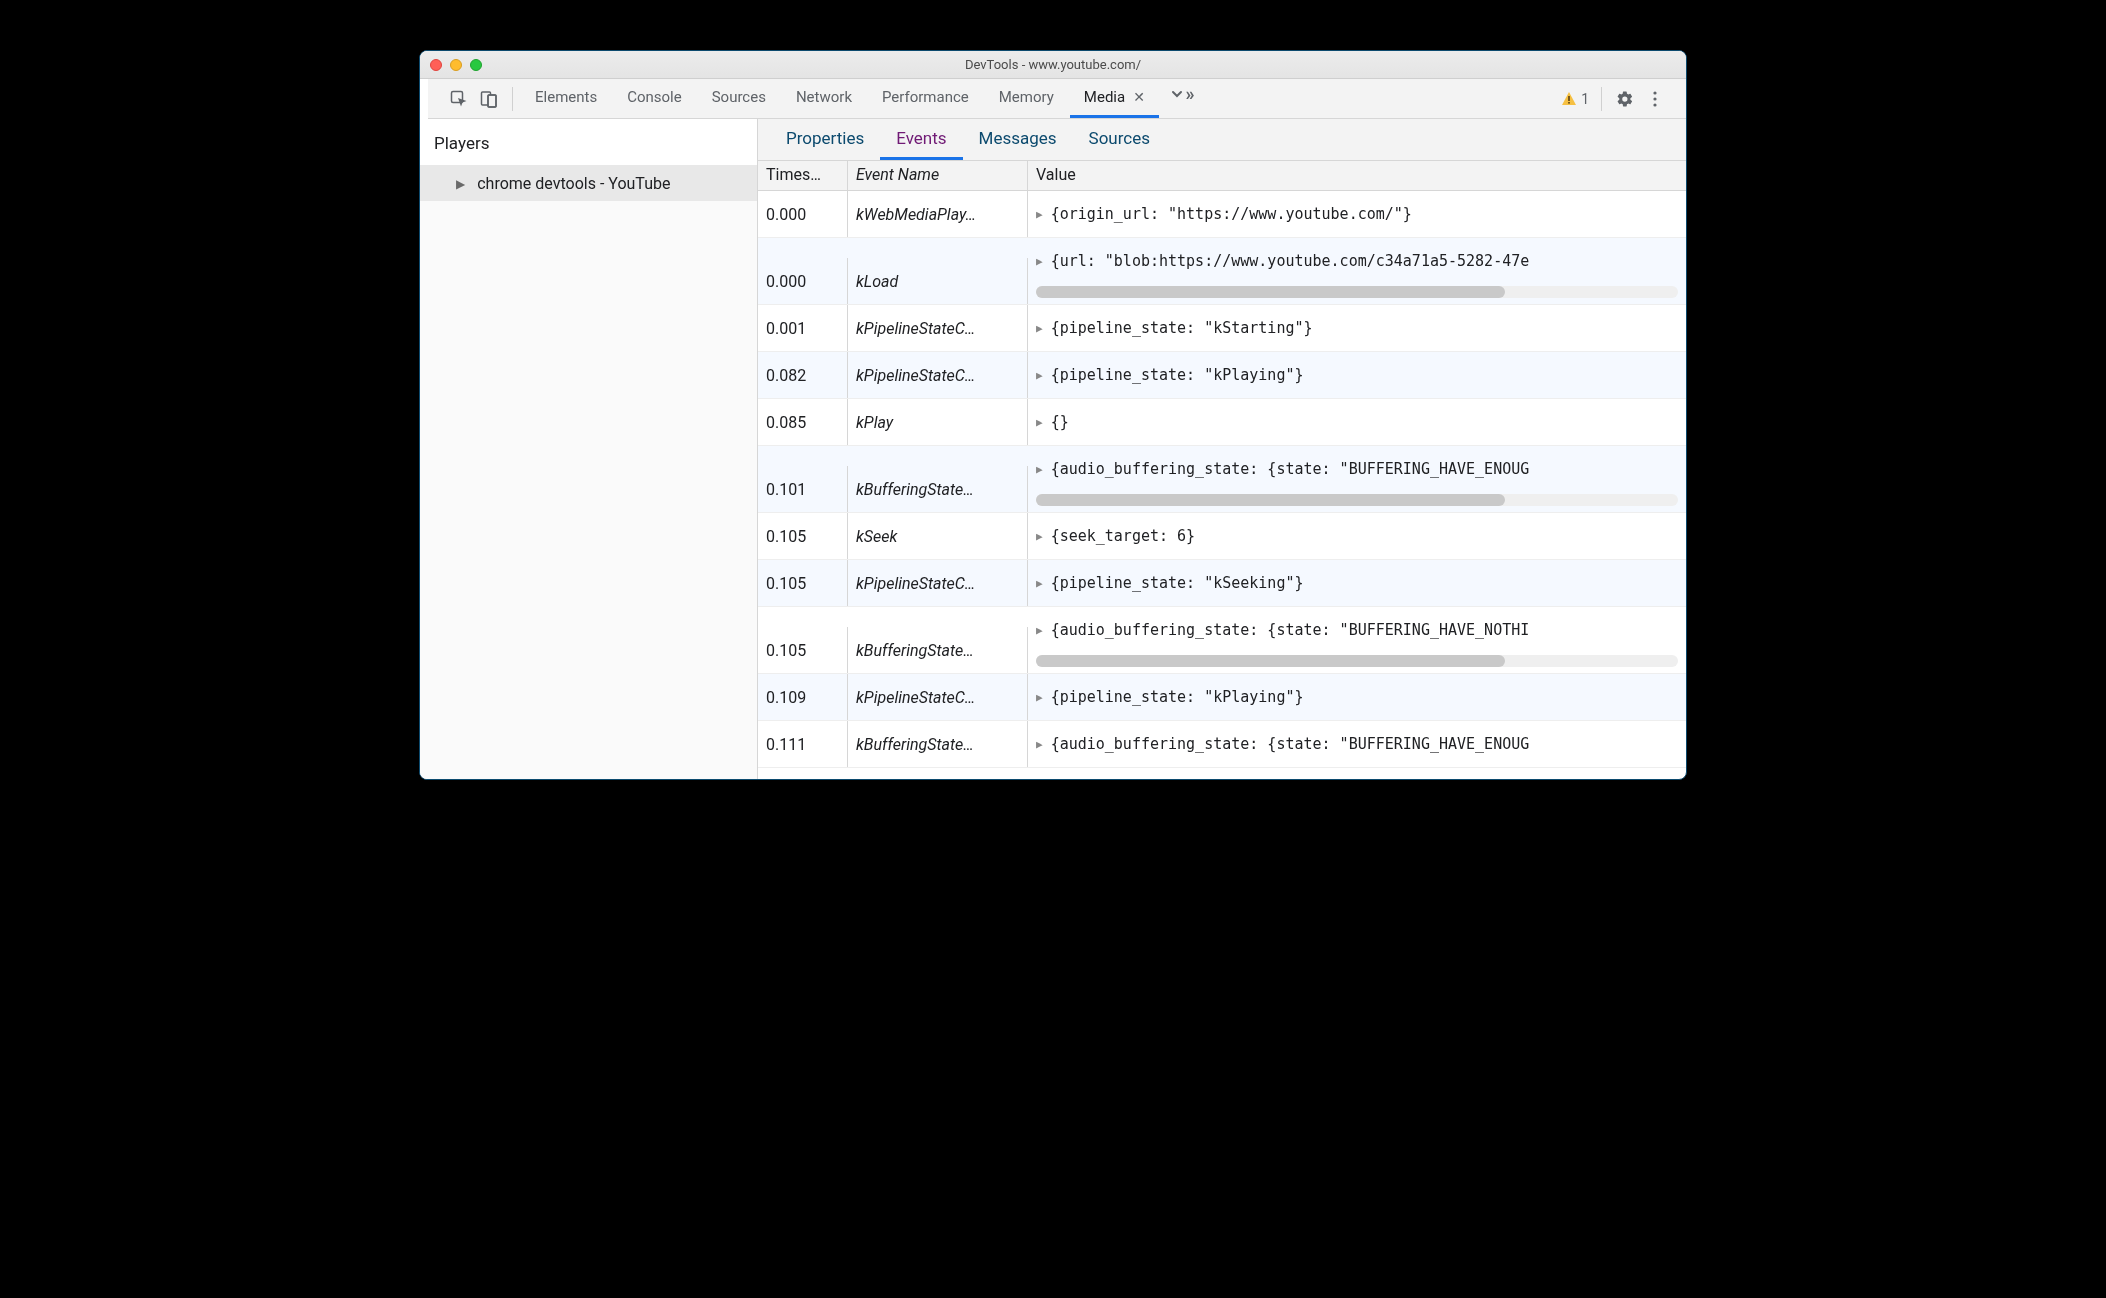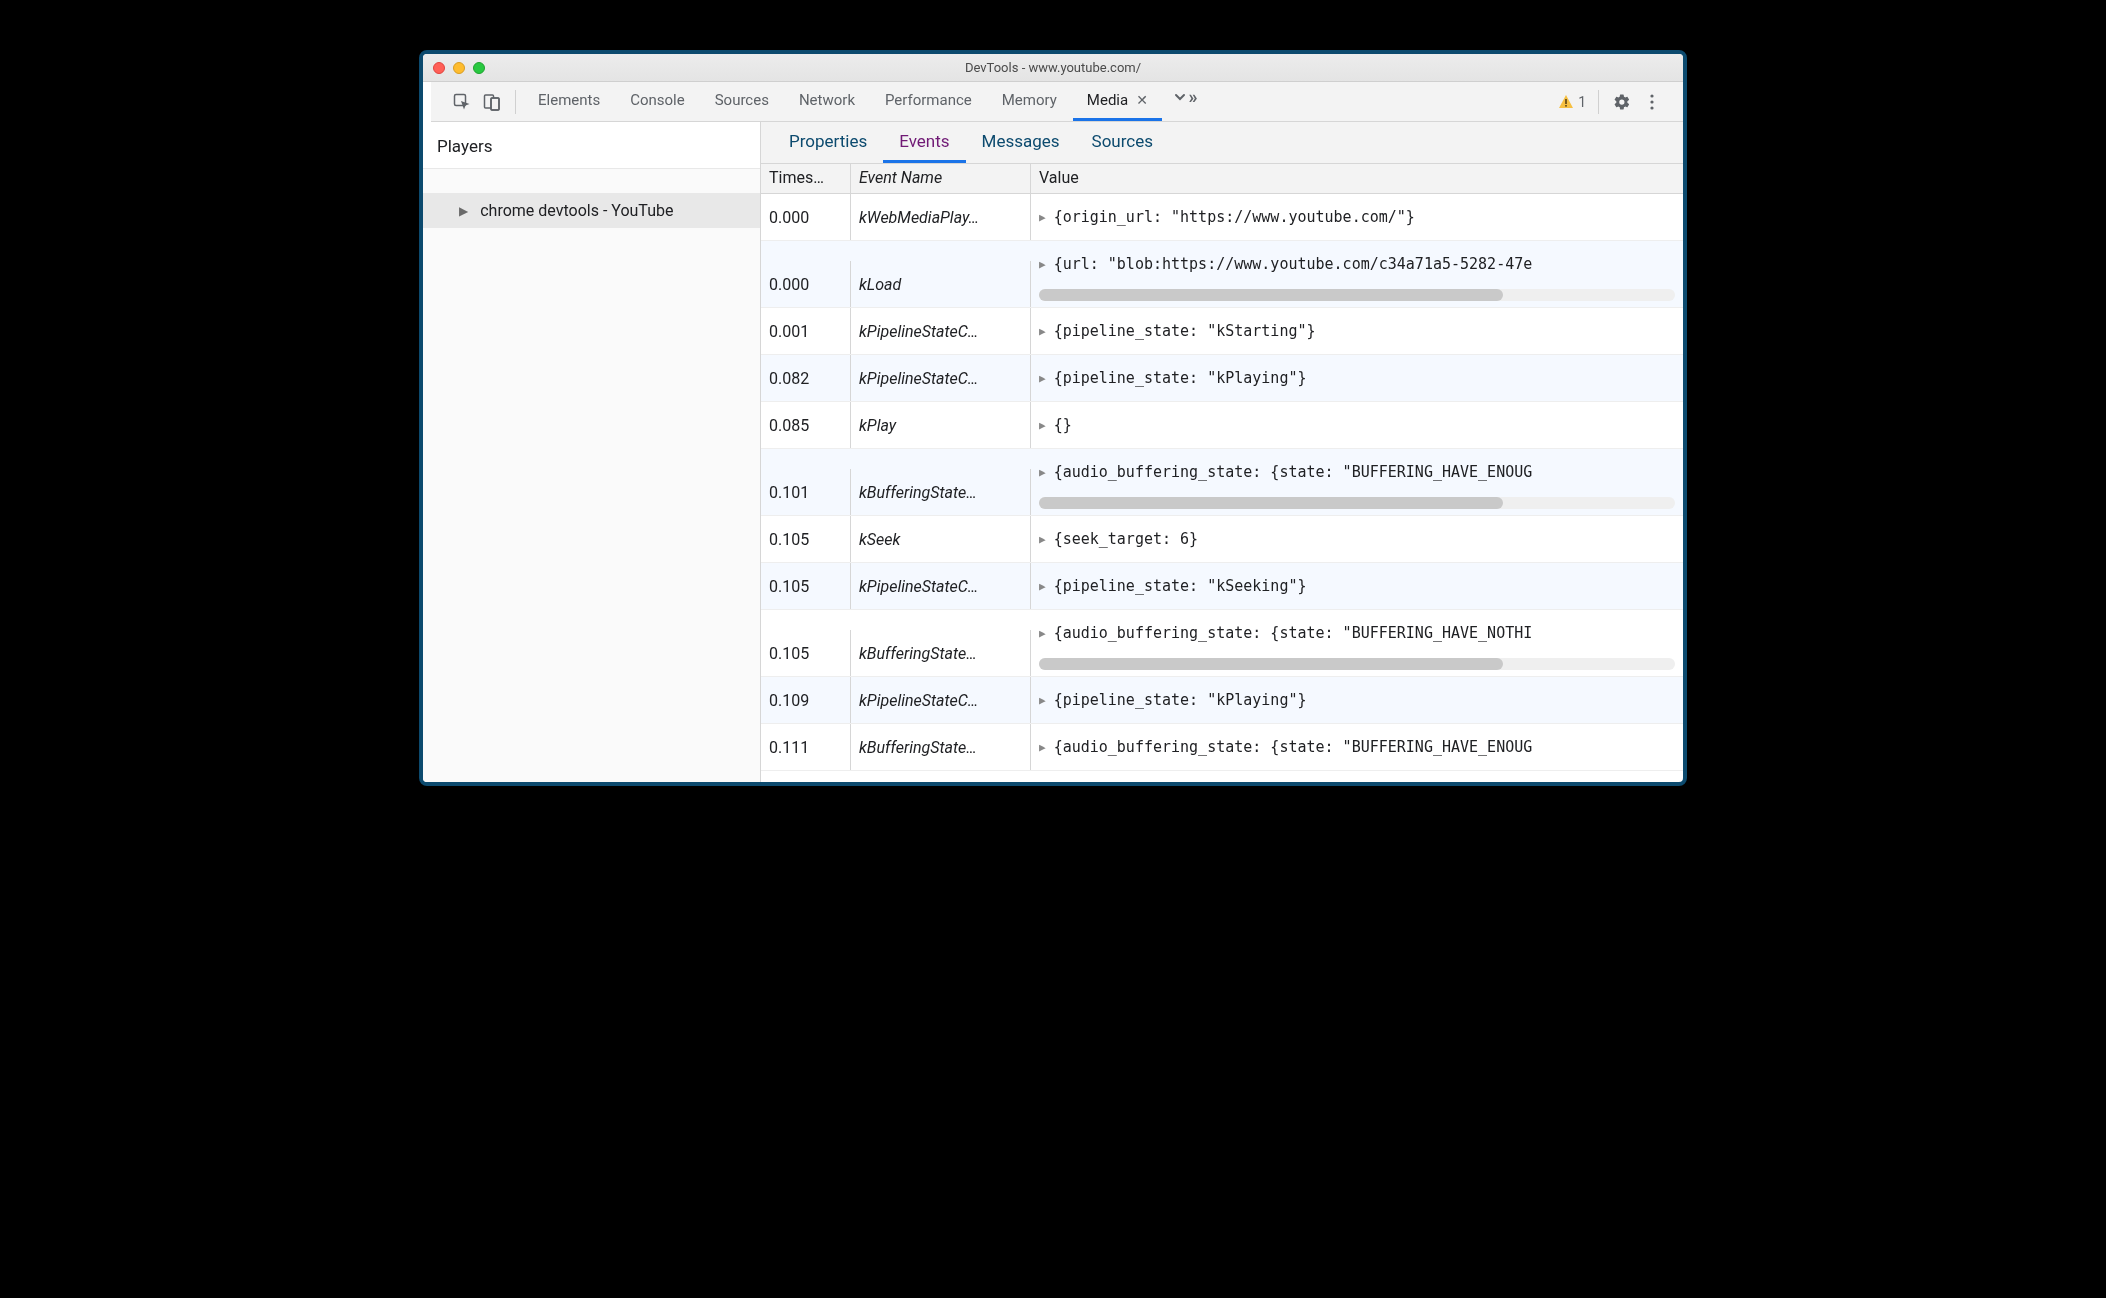--- a/index.html
+++ b/index.html
@@ -12,21 +12,21 @@
     display: flex;
     align-items: flex-start;
     justify-content: center;
     width: 2106px;
     height: 1298px;
   }
   .window {
     width: 1268px;
     margin-top: 50px;
     background: #fff;
-    border: 4px solid #0c4a6e;
+    border: 1px solid #0c4a6e;
     border-radius: 8px;
     box-shadow: 0 30px 60px rgba(0,0,0,.45);
     overflow: hidden;
   }
   
   .titlebar {
     height: 28px;
     background: linear-gradient(#ececec,#e4e4e4);
     border-bottom: 1px solid #cfcfcf;
     display: flex;
@@ -64,21 +64,21 @@
   .ptab.active { color:#202124; border-bottom-color:#1a73e8; }
   .ptab .close-x { color:#5f6368; font-size:14px; padding-left:2px; }
   .more-chev { margin-left:6px; }
   .spacer { flex:1; }
   .warn-badge { display:flex; align-items:center; gap:4px; color:#5f6368; font-size:14px; margin-right:4px; }
   .warn-tri { color:#e8a23a; }
   
   .content { display:flex; height: 660px; }
   .sidebar {
     width: 338px; border-right:1px solid #d6d6d6;
-    background:#fafafa; display:flex; flex-direction:column;gap:24px;
+    background:#fafafa; display:flex; flex-direction:column;
   }
   .sidebar-title { padding:14px 12px 12px 14px; font-size:17px; color:#202124; background:#fff; border-bottom:1px solid #e8e8e8; }
   .player-item {
     display:flex; align-items:center; gap:8px;
     padding:8px 12px 8px 36px; font-size:16px;
     background:#e8e8e8; color:#202124; cursor:pointer;
   }
   .player-item .tri { color:#6a6a6a; font-size:12px; margin-right:4px; }
   
   .main { flex:1; display:flex; flex-direction:column; overflow:hidden; }

